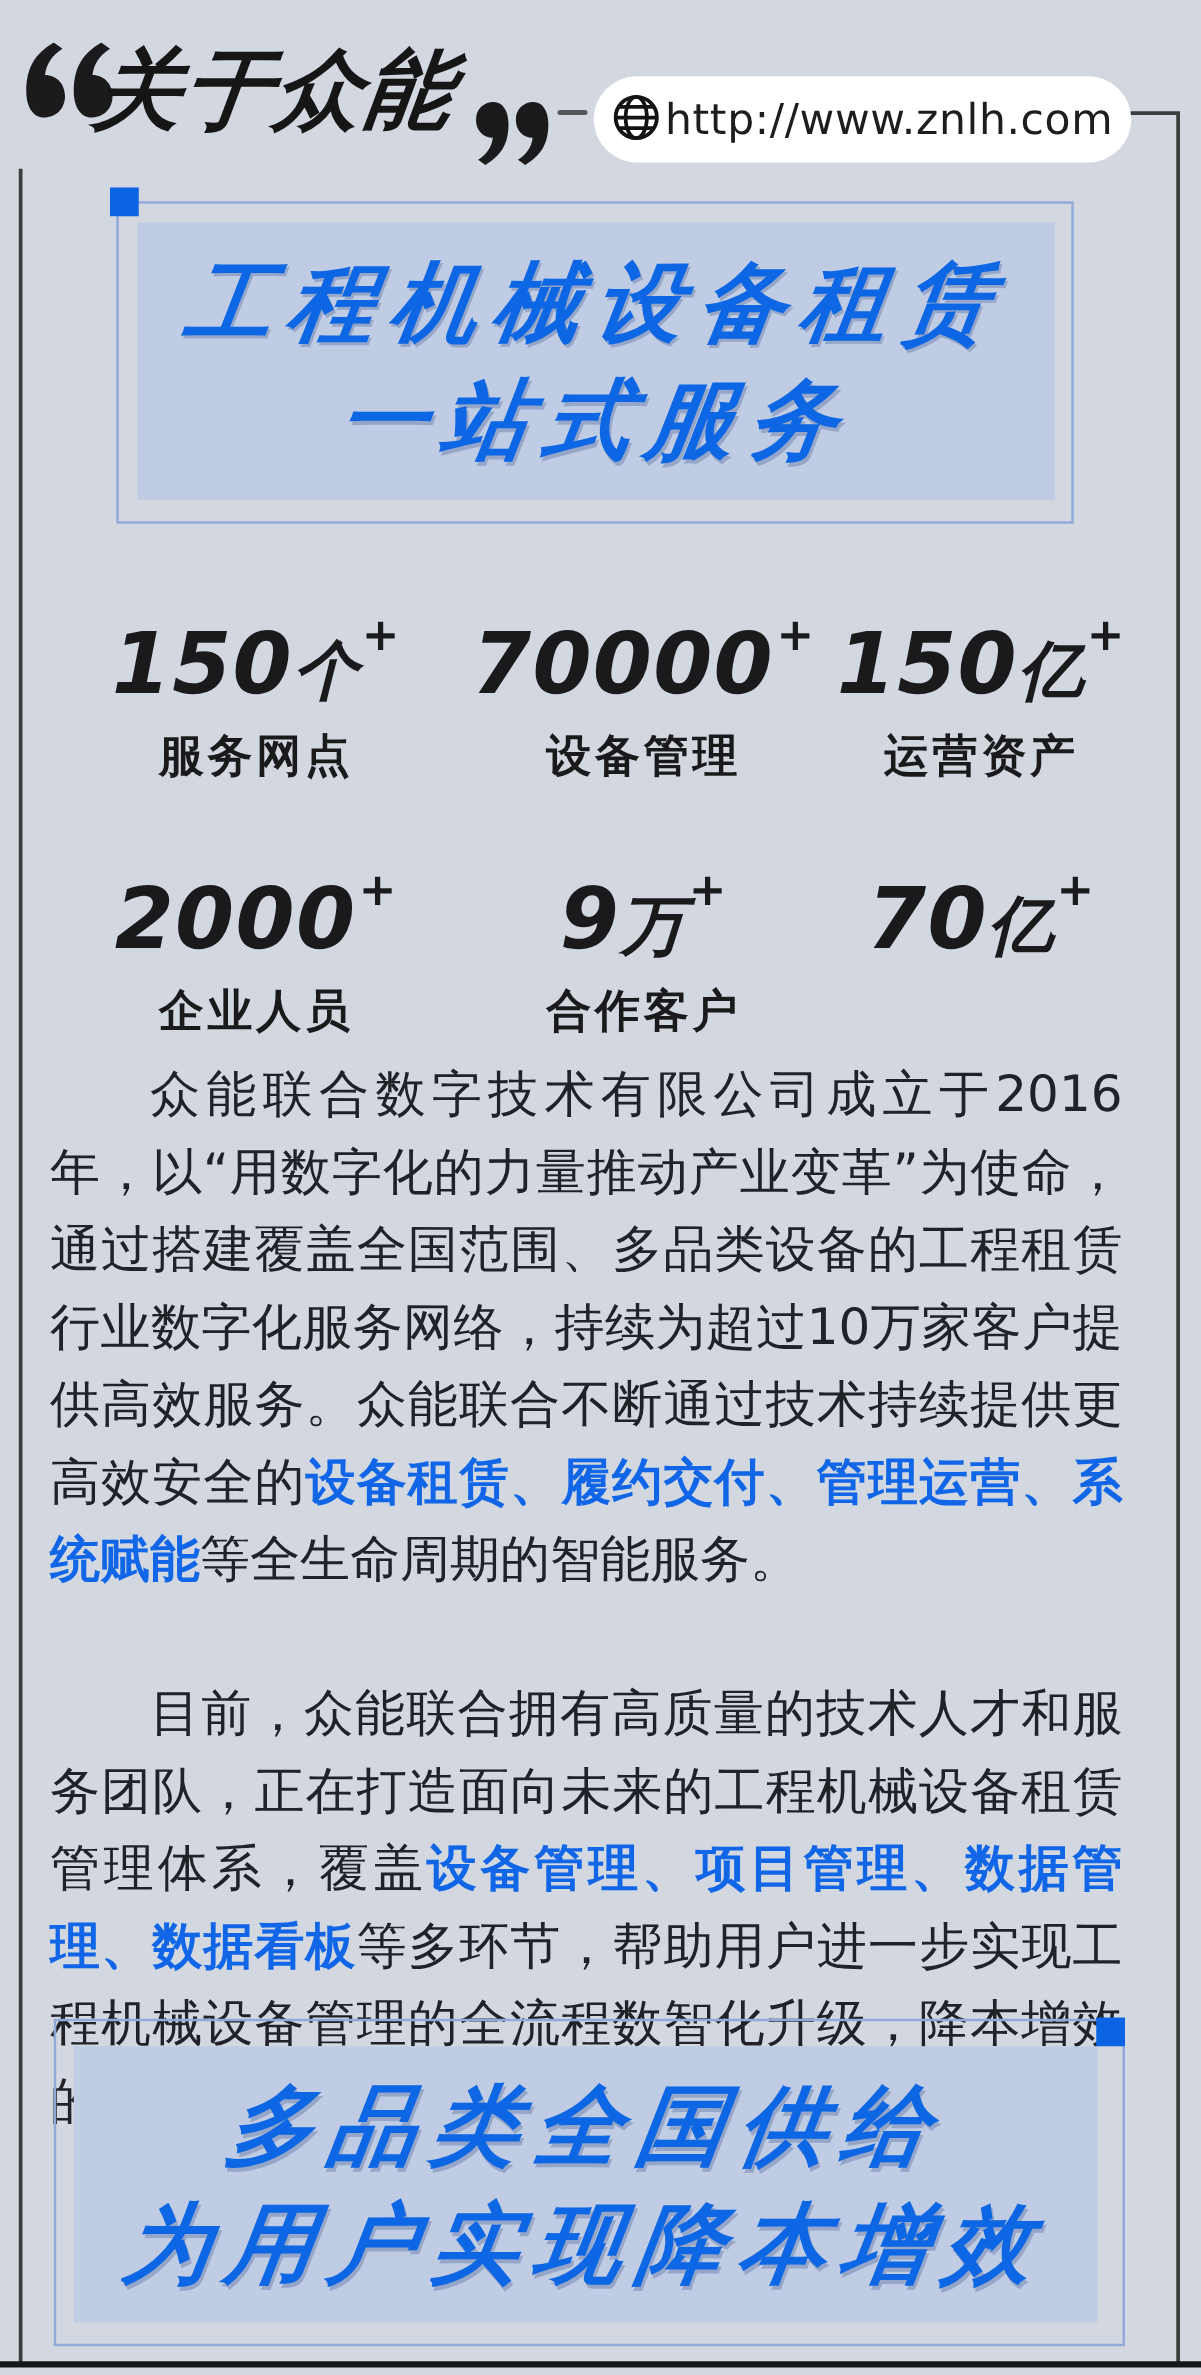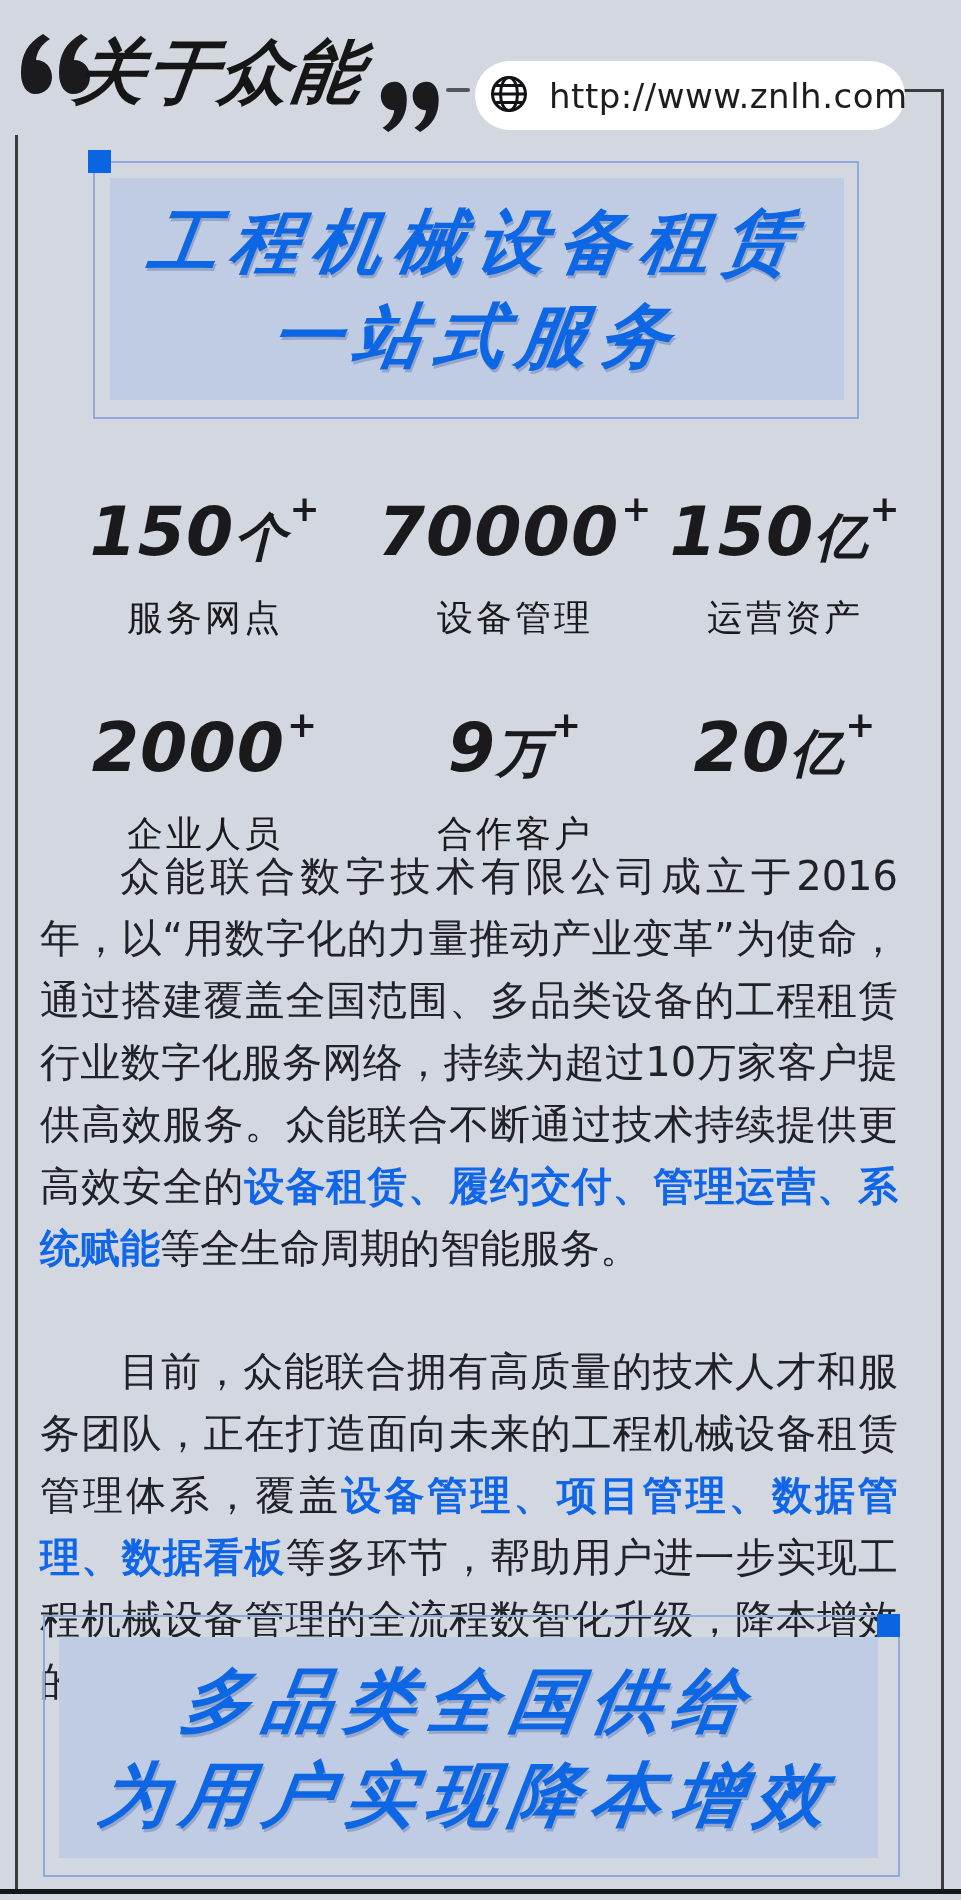--- a/index.html
+++ b/index.html
@@ -21,21 +21,21 @@
   .quote svg{display:block;}
   .quote.open{left:16px;top:34px;transform:rotate(180deg);}
   .quote.close{left:378px;top:80px;}
   .heading{
     left:76px;top:36px;margin:0;
     font-size:70px;line-height:72px;font-weight:900;font-style:italic;
     color:#161616;transform:skewX(-7deg);letter-spacing:2px;white-space:nowrap;
   }
   .url-pill{
     left:475px;top:61px;width:430px;height:69px;background:#ffffff;border-radius:35px;
-    display:flex;align-items:center;gap:20px;padding:0 0 0 14px;box-sizing:border-box;
+    display:flex;align-items:center;gap:3px;padding:0 0 0 14px;box-sizing:border-box;
   }
   .url-pill .url{font-size:34px;color:#1d1d1f;letter-spacing:0.5px;white-space:nowrap;}
 
   
   .box-outline{border:2px solid var(--outline,#92aadb);box-sizing:border-box;}
   .hero-outline{left:93px;top:161px;width:766px;height:258px;}
   .hero-fill{left:110px;top:178px;width:734px;height:222px;}
   .hero-square{left:88px;top:150px;width:23px;height:23px;background:var(--accent,#0b64e1);}
   .foot-outline{left:43px;top:1615px;width:857px;height:262px;}
   .foot-fill{left:59px;top:1637px;width:819px;height:221px;}
@@ -57,21 +57,21 @@
     display:grid;grid-template-columns:330px 290px 250px;row-gap:46px;
   }
   .stat{text-align:center;}
   .stat .num{
     font-size:68px;line-height:78px;font-weight:900;font-style:italic;
     color:#1a1a1c;letter-spacing:1px;white-space:nowrap;
   }
   .stat .unit{font-size:52px;}
   .stat .num sup{font-size:36px;font-weight:900;vertical-align:34px;margin-left:2px;}
   .stat .label{
-    margin-top:20px;font-size:36px;line-height:44px;font-weight:400;
+    margin-top:8px;font-size:36px;line-height:44px;font-weight:700;
     color:#1a1a1c;letter-spacing:3px;white-space:nowrap;
   }
 
   
   .body-text{left:40px;top:845px;width:858px;color:#212227;}
   .body-text p{
     margin:0;font-size:40px;line-height:62px;text-indent:2em;
     text-align:justify;
   }
   .body-text p + p{margin-top:61px;}
@@ -139,21 +139,21 @@
     </div>
     <div class="stat">
       <div class="num"><span>2000</span><span class="unit"></span><sup>+</sup></div>
       <div class="label">企业人员</div>
     </div>
     <div class="stat">
       <div class="num"><span>9</span><span class="unit">万</span><sup>+</sup></div>
       <div class="label">合作客户</div>
     </div>
     <div class="stat">
-      <div class="num"><span>20</span><span class="unit">亿</span><sup>+</sup></div>
+      <div class="num"><span>70</span><span class="unit">亿</span><sup>+</sup></div>
     </div>
   </div>
 
   <div class="abs body-text">
     <p><span>众能联合数字技术有限公司成立于2016年，以“用数字化的力量推动产业变革”为使命，通过搭建覆盖全国范围、多品类设备的工程租赁行业数字化服务网络，持续为超过10万家客户提供高效服务。众能联合不断通过技术持续提供更高效安全的</span><span class="hl">设备租赁、履约交付、管理运营、系统赋能</span><span>等全生命周期的智能服务。</span></p>
     <p><span>目前，众能联合拥有高质量的技术人才和服务团队，正在打造面向未来的工程机械设备租赁管理体系，覆盖</span><span class="hl">设备管理、项目管理、数据管理、数据看板</span><span>等多环节，帮助用户进一步实现工程机械设备管理的全流程数智化升级，降本增效的同时不断提升用户体验。</span></p>
   </div>
 
   <div class="abs box-outline foot-outline"></div>
   <div class="abs box-fill foot-fill">

